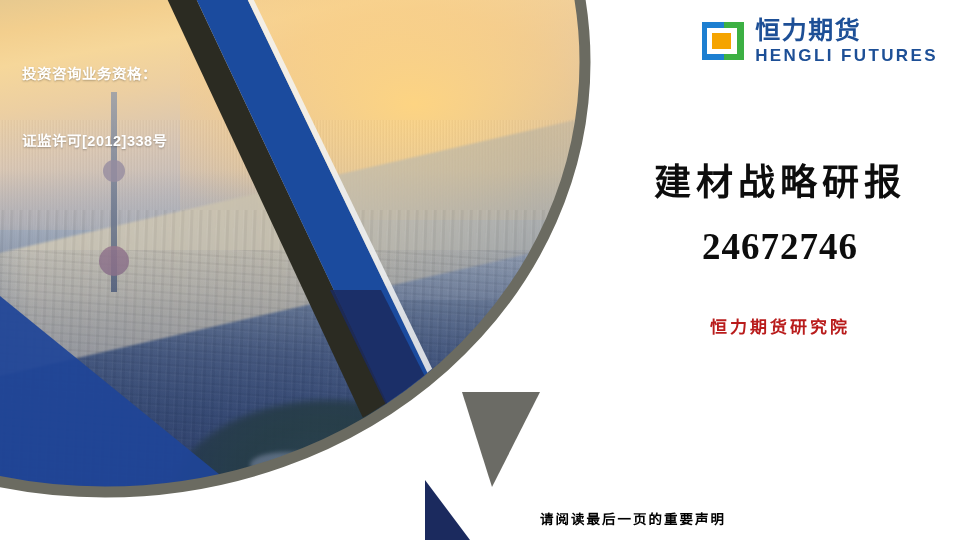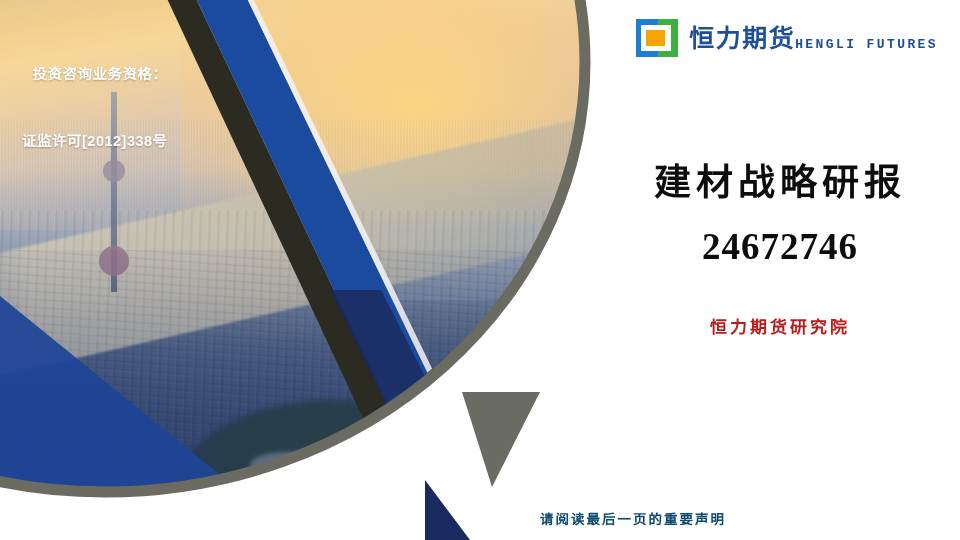--- a/index.html
+++ b/index.html
@@ -208,48 +208,47 @@
     position: absolute;
     left: 22px;
     top: 18px;
     color: #ffffff;
     font-weight: bold;
     font-size: 14.5px;
     line-height: 1.55;
     letter-spacing: .5px;
     text-shadow: 0 1px 2px rgba(0,0,0,.28);
     white-space: pre;
-    text-align: right;
   }
 
   
   .logo {
     position: absolute;
     right: 22px;
     top: 18px;
     display: flex;
     align-items: center;
     gap: 9px;
   }
   .logo-mark { flex: 0 0 auto; }
-  .logo-text { display: flex; flex-direction: row; line-height: 1; align-items: flex-end; }
+  .logo-text { display: flex; flex-direction: column; line-height: 1; }
   .logo-cn {
     color: #1d4f96;
     font-weight: bold;
     font-size: 25px;
     letter-spacing: 1.5px;
     font-family: "DejaVu Sans", "Liberation Sans", sans-serif;
   }
   .logo-en {
     color: #1d4f96;
     font-weight: bold;
-    font-size: 13px;
+    font-size: 17px;
     letter-spacing: 2.4px;
     margin-top: 4px;
-    font-family: Liberation Mono, monospace;
+    font-family: Liberation Sans, sans-serif;
   }
 
   
   .title-block {
     position: absolute;
     left: 600px;
     top: 160px;
     width: 360px;
     text-align: center;
     color: #0d0d0d;
@@ -282,21 +281,21 @@
 
   
   .footer-note {
     position: absolute;
     left: 540px;
     top: 508px;
     font-family: "Liberation Serif", "DejaVu Serif", serif;
     font-size: 13.5px;
     font-weight: bold;
     letter-spacing: 2px;
-    color: #0c4a6e;
+    color: #000000;
     white-space: nowrap;
   }
 </style>
 </head>
 <body>
 
 <div class="slide">
 
   <div class="photo-clip">
     <div class="photo">

